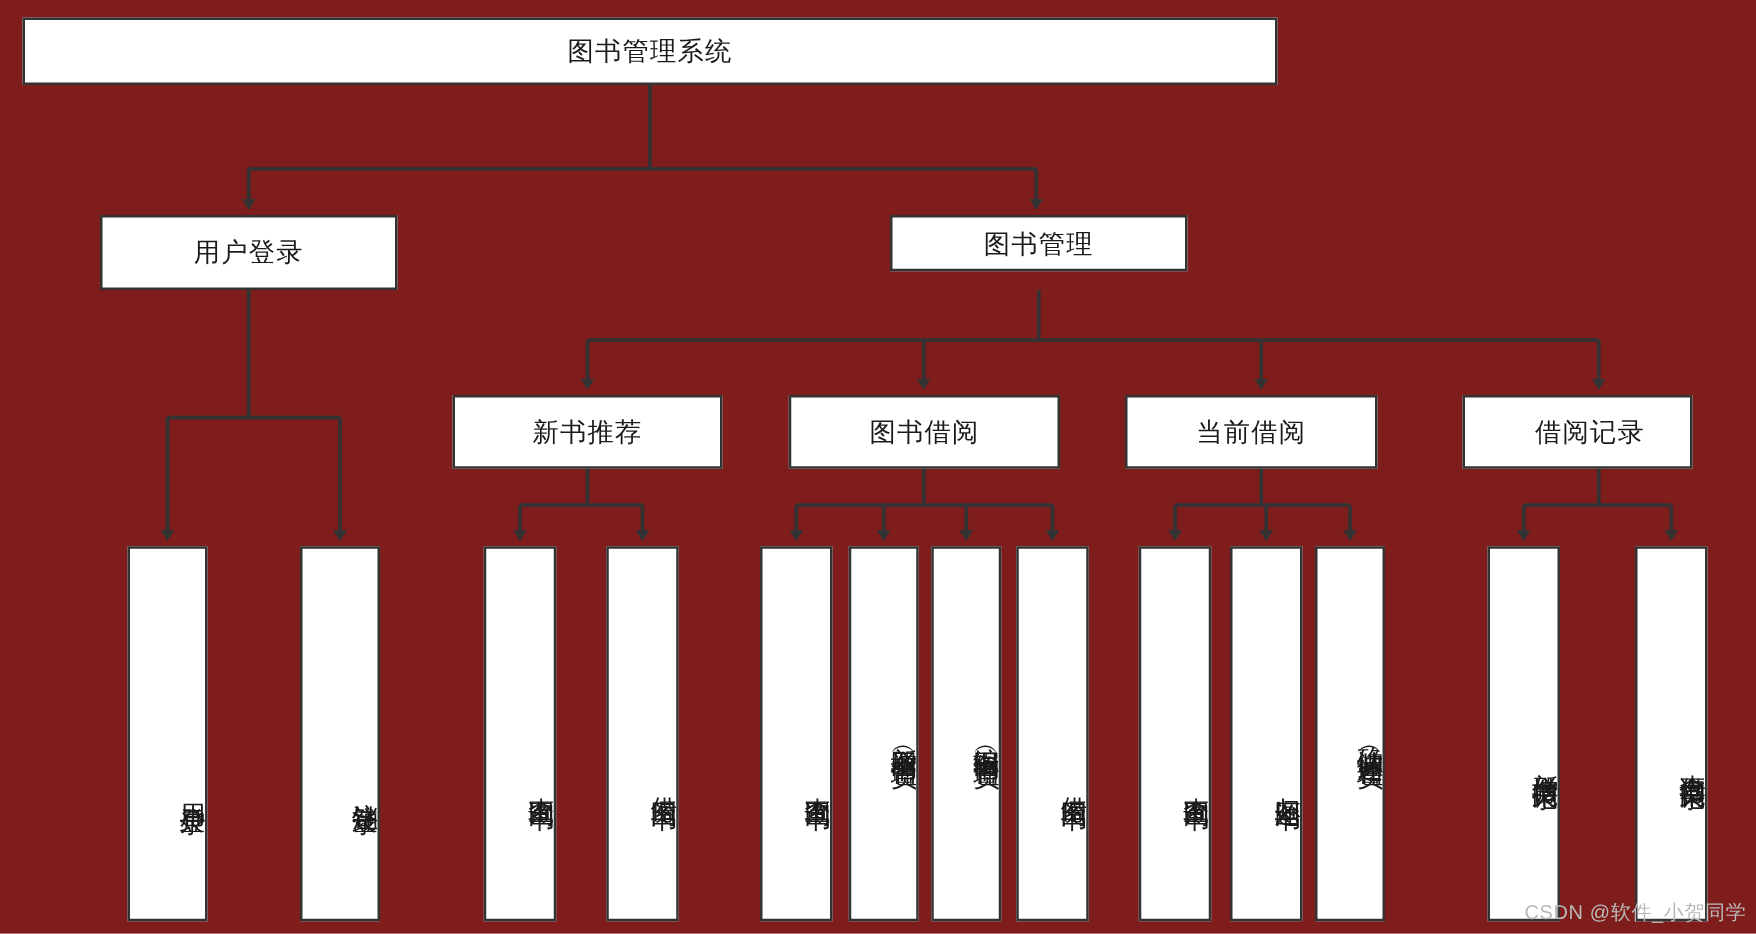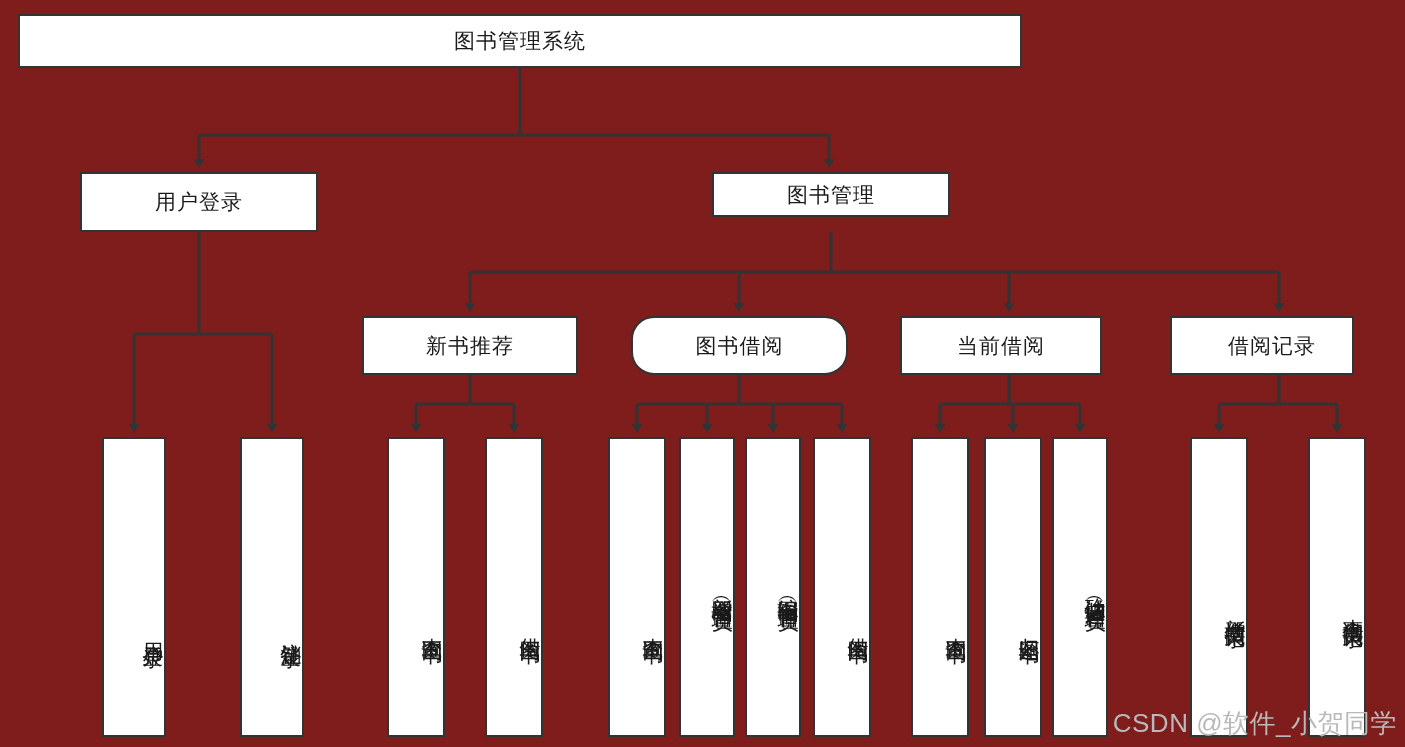--- a/index.html
+++ b/index.html
@@ -50,21 +50,21 @@
     justify-content: center;
   }
   .node .txt {
     display: block;
     white-space: nowrap;
   }
   .watermark {
     position: absolute;
     right: 8px;
     bottom: 6px;
-    font-size: 26px;
+    font-size: 16px;
     color: #b9b9b9;
     letter-spacing: 0.5px;
     white-space: nowrap;
   }
 </style>
 </head>
 <body>
 
 <div id="canvas">
 
@@ -130,21 +130,21 @@
   <div class="node horiz" style="left:80px; top:172px; width:238px; height:60px;">
     <span class="txt">用户登录</span>
   </div>
   <div class="node horiz" style="left:712px; top:172px; width:238px; height:45px;">
     <span class="txt">图书管理</span>
   </div>
 
   <div class="node horiz" style="left:362px; top:316px; width:216px; height:59px;">
     <span class="txt">新书推荐</span>
   </div>
-  <div class="node horiz" style="left:631px; top:316px; width:217px; height:59px;border-radius:23px;">
+  <div class="node horiz" style="left:631px; top:316px; width:217px; height:59px;">
     <span class="txt">图书借阅</span>
   </div>
   <div class="node horiz" style="left:900px; top:316px; width:202px; height:59px;">
     <span class="txt">当前借阅</span>
   </div>
   <div class="node horiz" style="left:1170px; top:316px; width:184px; height:59px;padding-left:20px;">
     <span class="txt">借阅记录</span>
   </div>
 
   <div class="node vert" style="left:102px; top:437px; width:64px; height:300px; padding-top:86px;">

